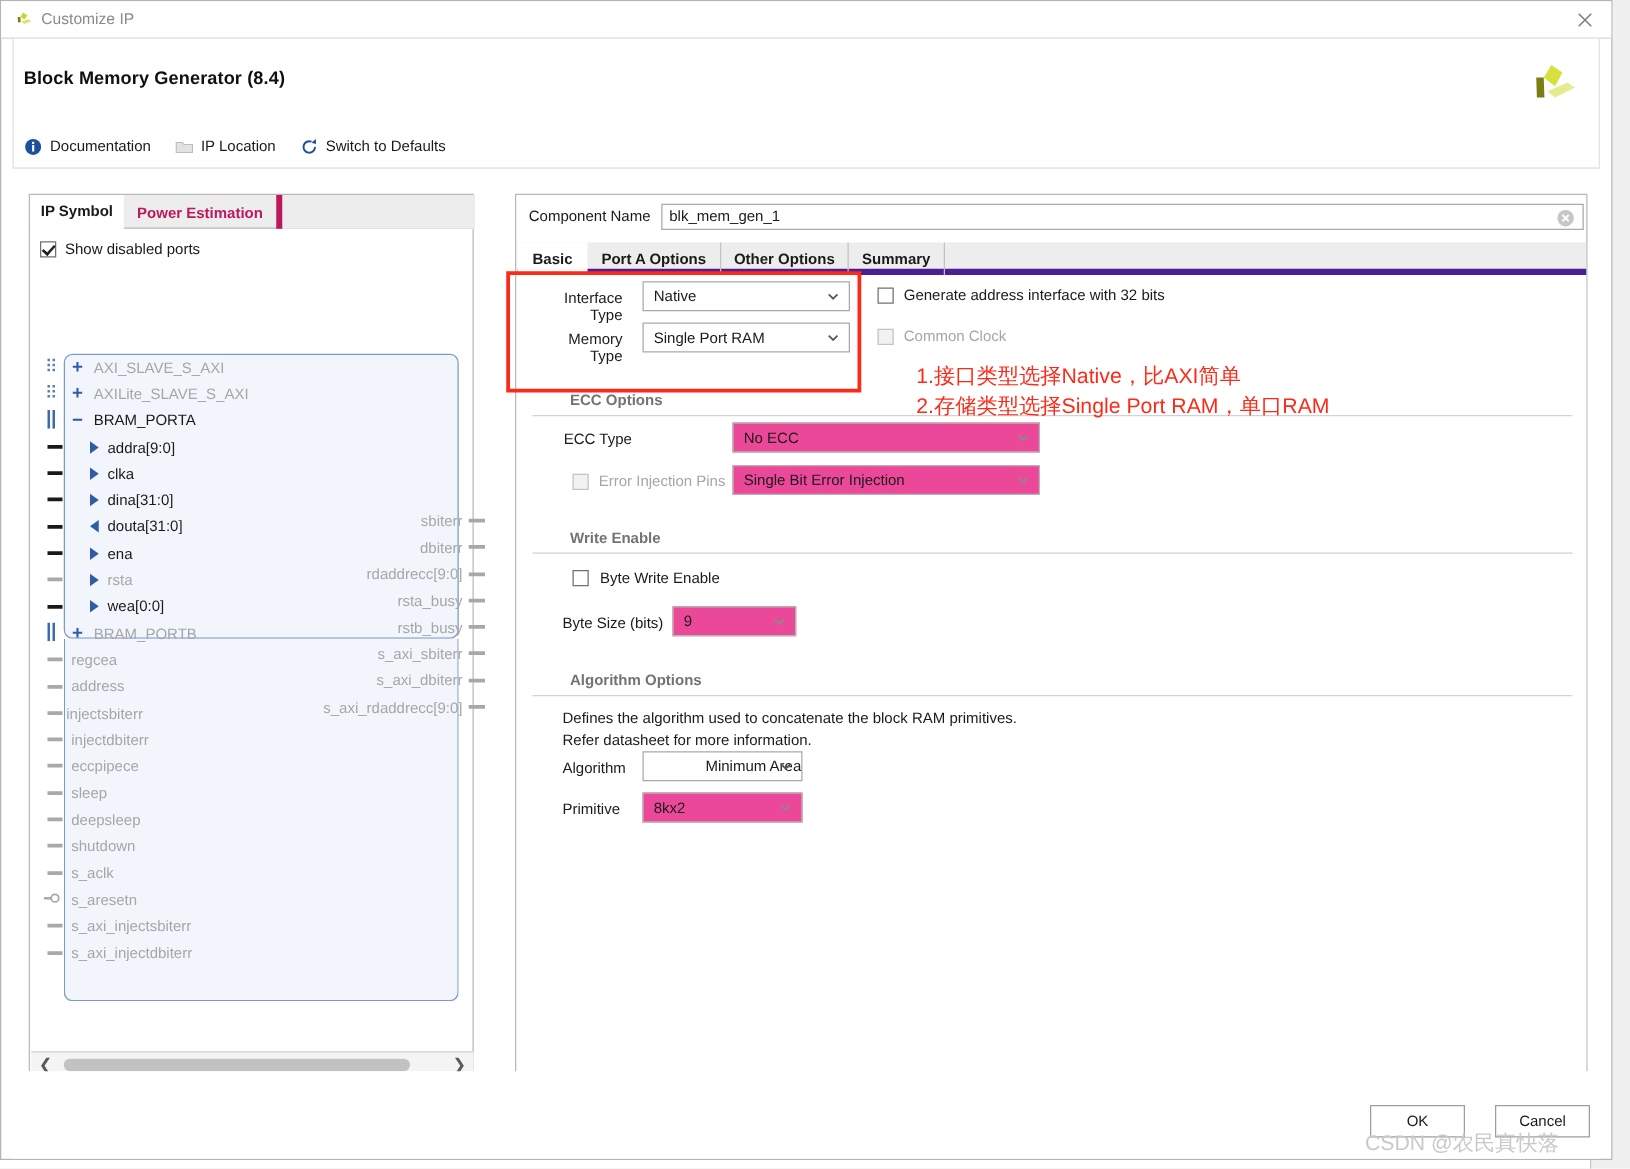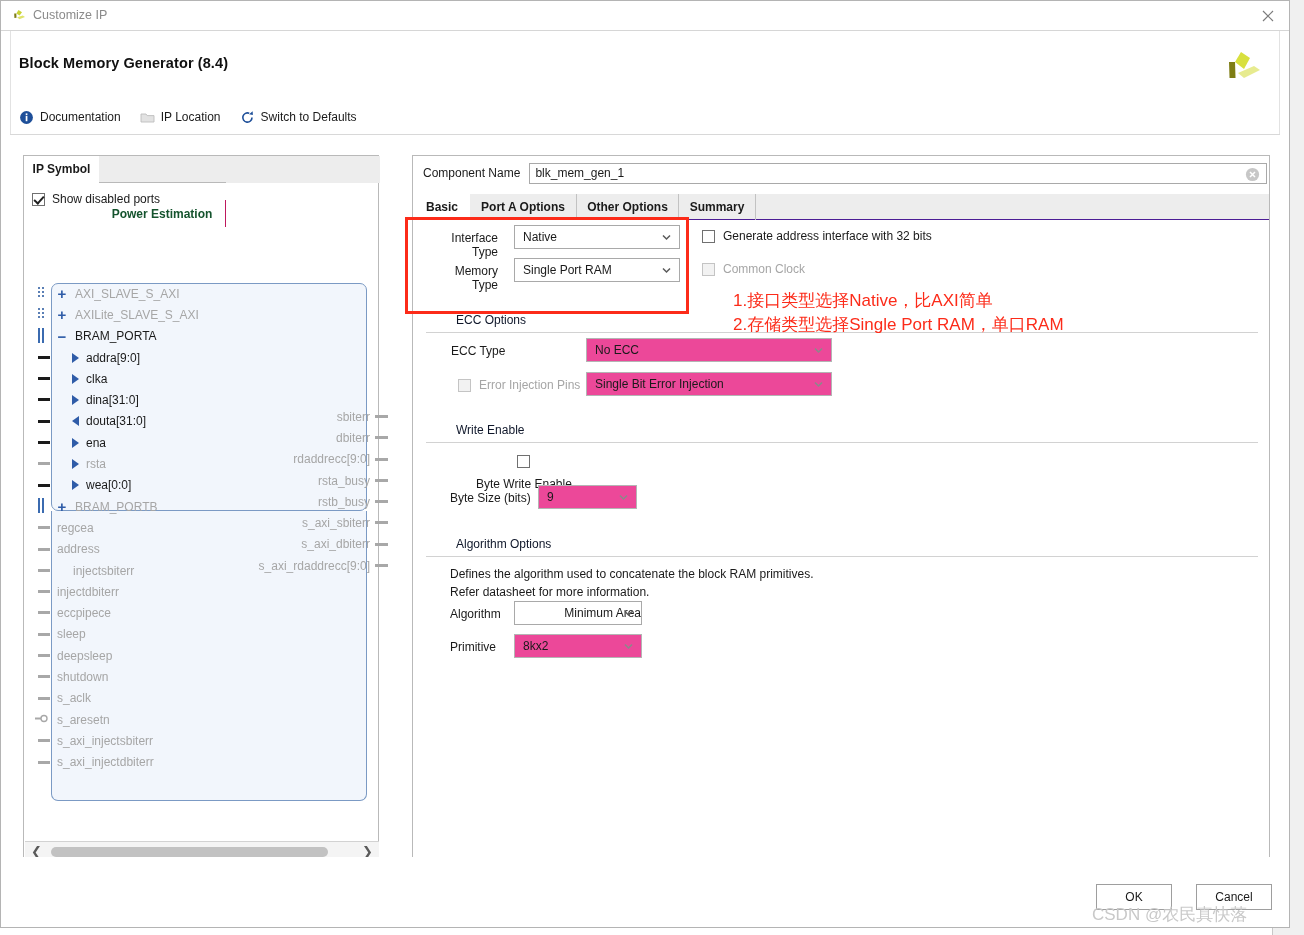--- a/index.html
+++ b/index.html
@@ -37,21 +37,21 @@
   #header-sep{position:absolute;left:9px;top:133px;right:9px;height:1px;background:#d8d8d8;}
 
   
   #content{position:absolute;left:9px;top:134px;right:9px;bottom:70px;background:#ffffff;}
 
   
   #left-panel{position:absolute;left:13px;top:20px;width:356px;height:707px;border:1px solid #b9b9b9;background:#ffffff;box-sizing:border-box;}
   #left-tabs{position:absolute;left:0;top:0;width:100%;height:27px;background:#ededed;border-bottom:1px solid #b9b9b9;box-sizing:border-box;}
   .ltab{position:absolute;top:0;height:27px;display:flex;align-items:center;justify-content:center;font-size:12px;box-sizing:border-box;cursor:pointer;}
   .ltab.active{background:#ffffff;font-weight:bold;border-bottom:1px solid #ffffff;}
-  .ltab.inactive{font-weight:bold;color:#14532d;border-right:1px solid #be185d;margin-top:44px;}
+  .ltab.inactive{font-weight:bold;color:#be185d;border-right:5px solid #be185d;}
   #ltab0{left:0;width:75px;}
   #ltab1{left:75px;width:127px;}
   #ltab-filler{position:absolute;left:202px;top:0;width:154px;height:27px;background:#ededed;}
 
   #show-ports-row{position:absolute;left:8px;top:36px;display:flex;align-items:center;gap:7px;cursor:pointer;}
   .chk{width:13px;height:13px;border:1px solid #707070;background:#ffffff;box-sizing:border-box;display:inline-block;position:relative;}
   .chk.checked::after{content:"";position:absolute;left:3px;top:0px;width:4px;height:8px;border:solid #202020;border-width:0 2px 2px 0;transform:rotate(42deg);}
   .chk.disabled{border-color:#c4c4c4;background:#f2f2f2;}
   #show-ports-label{font-size:12px;}
 
@@ -87,35 +87,35 @@
   #sc-right{right:5px;}
   #sc-thumb{position:absolute;left:26px;top:5px;width:277px;height:10px;background:#c2c2c2;border-radius:5px;cursor:pointer;}
 
   
   #right-panel{position:absolute;left:402px;top:20px;width:858px;height:707px;border:1px solid #b9b9b9;background:#ffffff;box-sizing:border-box;}
   #comp-row{position:absolute;left:2px;top:6px;height:22px;width:852px;display:flex;align-items:center;}
   #comp-label{font-size:12px;margin-right:9px;margin-left:8px;}
   #comp-input{flex:1;height:21px;border:1px solid #a9a9a9;background:#ffffff;box-sizing:border-box;display:flex;align-items:center;padding-left:5px;font-size:12px;position:relative;}
   #comp-clear{position:absolute;right:6px;top:3px;width:15px;height:15px;cursor:pointer;}
 
-  #rtabs{position:absolute;left:1px;top:38px;width:855px;height:26px;background:#ededed;border-bottom:1px solid #4c1d95;box-sizing:border-box;}
+  #rtabs{position:absolute;left:1px;top:38px;width:855px;height:26px;background:#ededed;border-bottom:5px solid #4c1d95;box-sizing:border-box;}
   .rtab{position:absolute;top:0;height:26px;display:flex;align-items:center;justify-content:center;font-size:12px;font-weight:bold;box-sizing:border-box;cursor:pointer;color:#1a1a1a;}
   .rtab.active{background:#ffffff;border-bottom:1px solid #ffffff;}
   .rtab.inactive{border-right:1px solid #c2c2c2;}
 
   #form{position:absolute;left:1px;top:64px;width:855px;bottom:1px;background:#ffffff;}
 
   .lbl{font-size:12px;color:#1a1a1a;}
   .lbl.dim{color:#a6a6a6;}
   .sel{height:24px;border:1px solid #a9a9a9;background:#ffffff;box-sizing:border-box;display:flex;align-items:center;padding-left:8px;font-size:12px;position:relative;cursor:pointer;}
   .sel.gray{background:#ec4899;border-color:#b4b4b4;}
   .caret{position:absolute;right:8px;top:7px;width:9px;height:9px;}
   .caret svg{display:block;}
 
-  .sect-title{font-size:12px;font-weight:normal;color:#0f172a;padding-left:30px;}
+  .sect-title{font-size:12px;font-weight:bold;color:#737373;padding-left:30px;}
   .sect-rule{height:1px;background:#d2d2d2;}
 
   
   #redbox{position:absolute;left:405px;top:217px;width:284px;height:97px;border:3px solid #fc2b19;box-sizing:border-box;pointer-events:none;}
   #redtext{position:absolute;left:733px;top:289px;color:#fc2b19;font-size:17px;line-height:24px;white-space:nowrap;pointer-events:none;}
 
   
   #footer{position:absolute;left:9px;bottom:0;right:9px;height:70px;background:#ffffff;}
   .btn{position:absolute;top:884px;height:26px;border:1px solid #9e9e9e;background:#ffffff;box-sizing:border-box;display:flex;align-items:center;justify-content:center;font-size:12px;cursor:pointer;}
   #btn-ok{left:1096px;width:76px;}
@@ -297,21 +297,21 @@
           <div class="trow">
             <span class="pinleft gray"></span>
             <span class="tlabel plain dim" style="margin-left: 6px;">regcea</span>
           </div>
           <div class="trow">
             <span class="pinleft gray"></span>
             <span class="tlabel plain dim" style="margin-left: 6px;">address</span>
           </div>
           <div class="trow">
             <span class="pinleft gray"></span>
-            <span class="tlabel plain dim" style="margin-left: 22px;">injectsbiterr</span>
+            <span class="tlabel plain dim" style="margin-left: 2px;">injectsbiterr</span>
           </div>
           <div class="trow">
             <span class="pinleft gray"></span>
             <span class="tlabel plain dim" style="margin-left: 6px;">injectdbiterr</span>
           </div>
           <div class="trow">
             <span class="pinleft gray"></span>
             <span class="tlabel plain dim" style="margin-left: 6px;">eccpipece</span>
           </div>
           <div class="trow">
@@ -472,21 +472,21 @@
           <span class="caret">
             <svg width="9" height="9" viewBox="0 0 9 9">
                 <path d="M1 2.5 L4.5 6 L8 2.5" stroke="#8a8a8a" stroke-width="1.5" fill="none"></path>
               </svg>
           </span>
         </div>
 
         <div class="sect-title" style="position:absolute;left:12px;top:203px;">Write Enable</div>
         <div class="sect-rule" style="position:absolute;left:12px;top:222px;width:832px;"></div>
 
-        <div style="position:absolute;left:62px;top:235px;display:flex;align-items:center;gap:9px;cursor:pointer;flex-direction:column;">
+        <div style="position:absolute;left:44px;top:235px;display:flex;align-items:center;gap:9px;cursor:pointer;">
           <span class="chk"></span>
           <span class="lbl">Byte Write Enable</span>
         </div>
 
         <div class="lbl" style="position:absolute;left:36px;top:271px;">Byte Size (bits)</div>
         <div class="sel gray" style="position:absolute;left:124px;top:265px;width:99px;">
           <span>9</span>
           <span class="caret">
             <svg width="9" height="9" viewBox="0 0 9 9">
                 <path d="M1 2.5 L4.5 6 L8 2.5" stroke="#8a8a8a" stroke-width="1.5" fill="none"></path>

